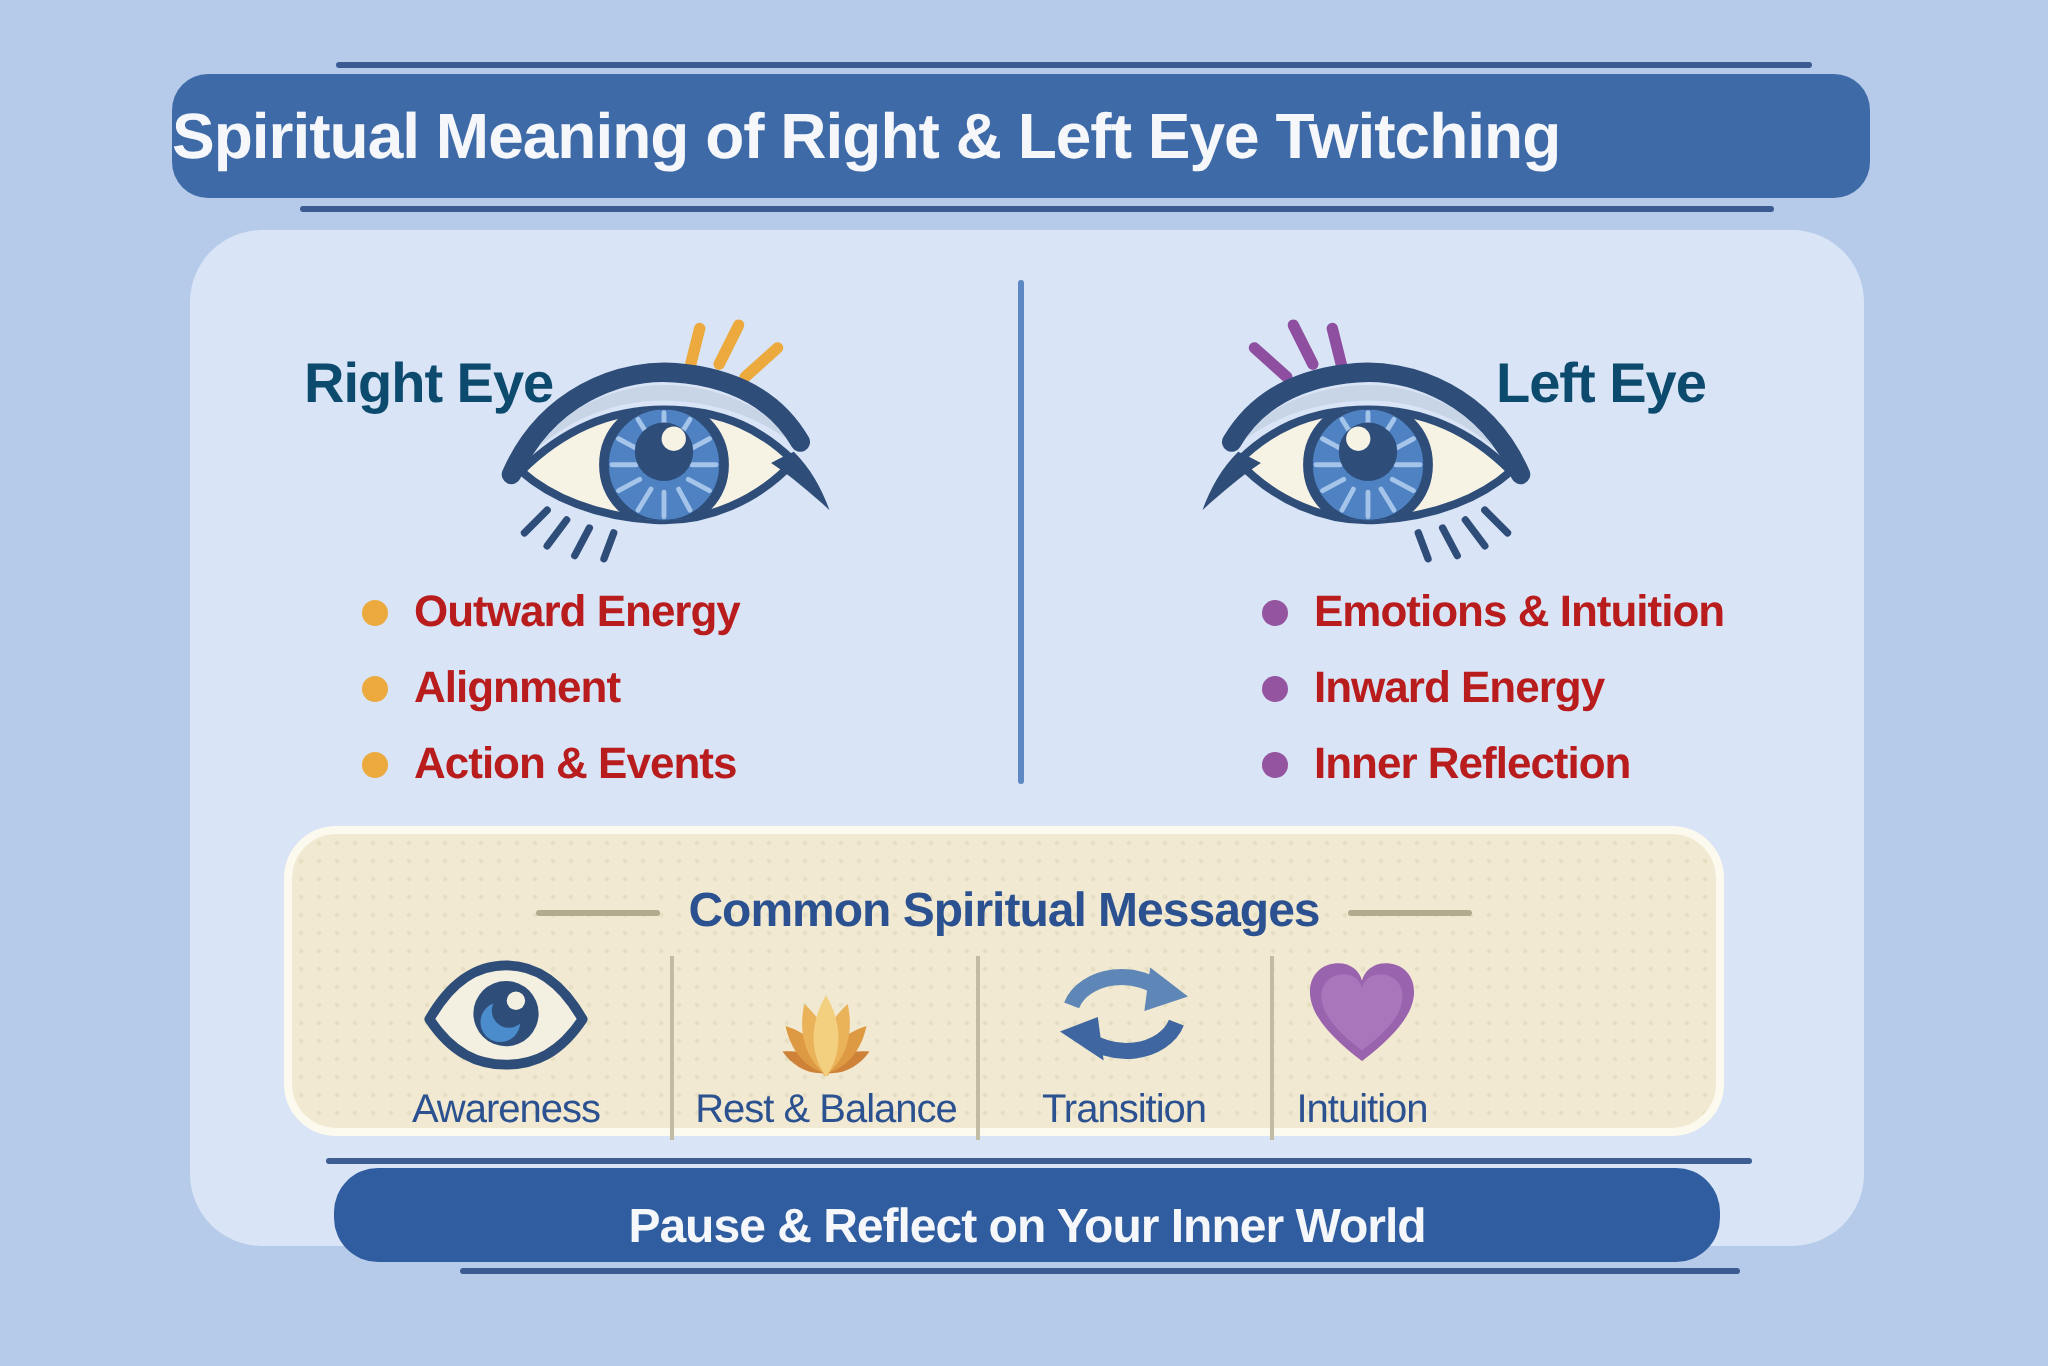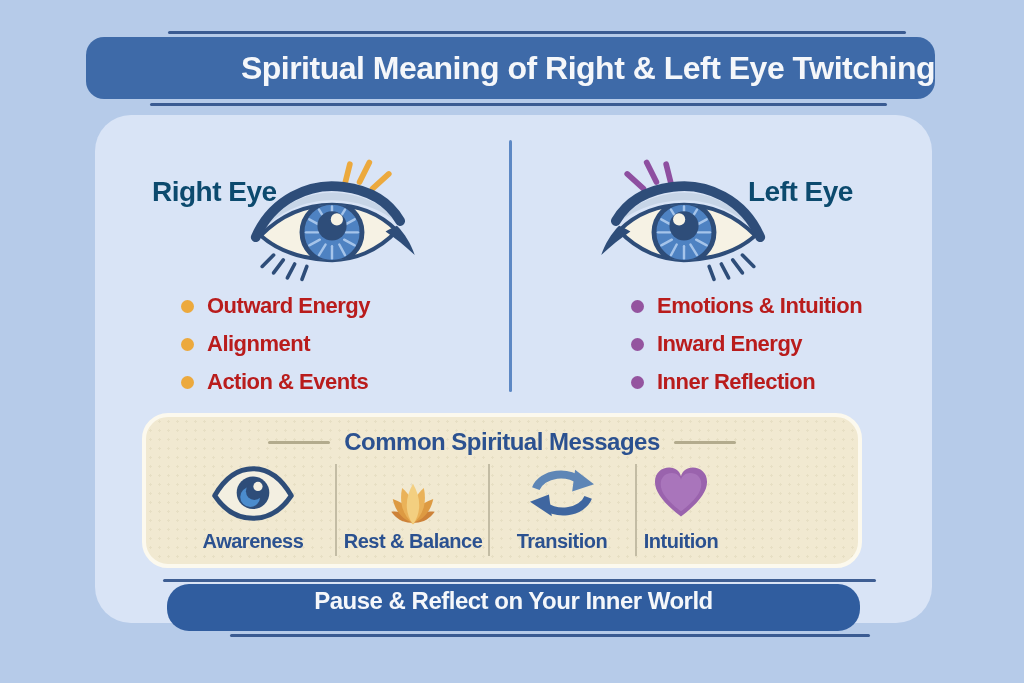--- a/index.html
+++ b/index.html
@@ -5,21 +5,21 @@
   html,body{margin:0;padding:0;}
   body{width:1024px;height:683px;font-family:"Liberation Sans",sans-serif;}
   .stage{position:relative;width:1024px;height:683px;background:#b6cbe9;overflow:hidden;}
 
   .rule{position:absolute;background:#2c4f88;border-radius:3px;opacity:.9;}
   .rule-top{left:168px;top:31px;width:738px;height:3px;}
   .rule-under-title{left:150px;top:103px;width:737px;height:3px;}
   .rule-above-footer{left:163px;top:579px;width:713px;height:3px;}
   .rule-below-footer{left:230px;top:634px;width:640px;height:3px;}
 
-  .banner{position:absolute;display:flex;align-items:center;justify-content:flex-end;
+  .banner{position:absolute;display:flex;align-items:center;justify-content:flex-start;
           color:#f5f7fa;font-weight:700;}
   .title-banner{left:86px;top:37px;width:849px;height:62px;background:#3e6aa8;border-radius:18px;}
   .title-banner span{font-size:32px;letter-spacing:-0.5px;white-space:nowrap;}
   .footer-banner{left:167px;top:584px;width:693px;height:47px;background:#305d9f;border-radius:22px;gap:16px;flex-direction:column;}
   .footer-banner .ftext{font-size:24px;letter-spacing:-0.5px;white-space:nowrap;}
   .wdash{display:inline-block;width:56px;height:3px;background:#f5f7fa;border-radius:2px;}
 
   .panel{position:absolute;left:95px;top:115px;width:837px;height:508px;background:#d9e4f6;border-radius:36px;}
   .center-divider{position:absolute;left:414px;top:25px;width:3px;height:252px;background:#5d88c4;border-radius:2px;}
 
@@ -36,27 +36,27 @@
   .bullets-left{left:536px;top:172px;}
   .bullets li{display:flex;align-items:center;height:38px;}
   .dot{width:13px;height:13px;border-radius:50%;margin-right:13px;flex:0 0 auto;}
   .dot-gold{background:#eca93d;}
   .dot-purple{background:#94549f;}
   .bullets .btext{font-size:22px;font-weight:700;color:#b91c1c;letter-spacing:-0.5px;white-space:nowrap;}
 
   .messages{position:absolute;left:47px;top:298px;width:720px;height:155px;box-sizing:border-box;
             background:#f1e9d1;border:4px solid #fcf9ee;border-radius:26px;
             background-image:radial-gradient(#e7dfc4 1px,transparent 1.4px);background-size:9px 9px;}
-  .messages-header{display:flex;align-items:center;justify-content:center;gap:14px;margin-top:11px;}
+  .messages-header{display:flex;align-items:center;justify-content:center;gap:14px;margin-top:25px;}
   .messages-header h3{margin:0;font-size:24px;font-weight:700;color:#2b5190;letter-spacing:-0.5px;white-space:nowrap;}
   .hdash{width:62px;height:3px;background:#b3ab8d;border-radius:2px;}
   .messages-grid{position:relative;height:104px;margin-top:2px;}
   .msg-col{position:absolute;top:0;display:flex;flex-direction:column;align-items:center;}
   .msg-col .iconbox{height:70px;display:flex;align-items:center;justify-content:center;}
-  .msg-col .mlabel{font-size:20px;font-weight:700;color:#2b5190;letter-spacing:-0.5px;white-space:nowrap;margin-top:2px;}
+  .msg-col .mlabel{font-size:20px;font-weight:400;color:#2b5190;letter-spacing:-0.5px;white-space:nowrap;margin-top:2px;}
   .col-1{left:37px;width:140px;}
   .col-2{left:197px;width:140px;}
   .col-3{left:351px;width:130px;}
   .col-4{left:470px;width:130px;}
   .vsep{position:absolute;top:6px;width:2px;height:92px;background:#c3bca4;}
   .vsep-1{left:189px;} .vsep-2{left:342px;} .vsep-3{left:489px;}
 
   .defs-holder{position:absolute;width:0;height:0;overflow:hidden;}
 </style>
 </head>

